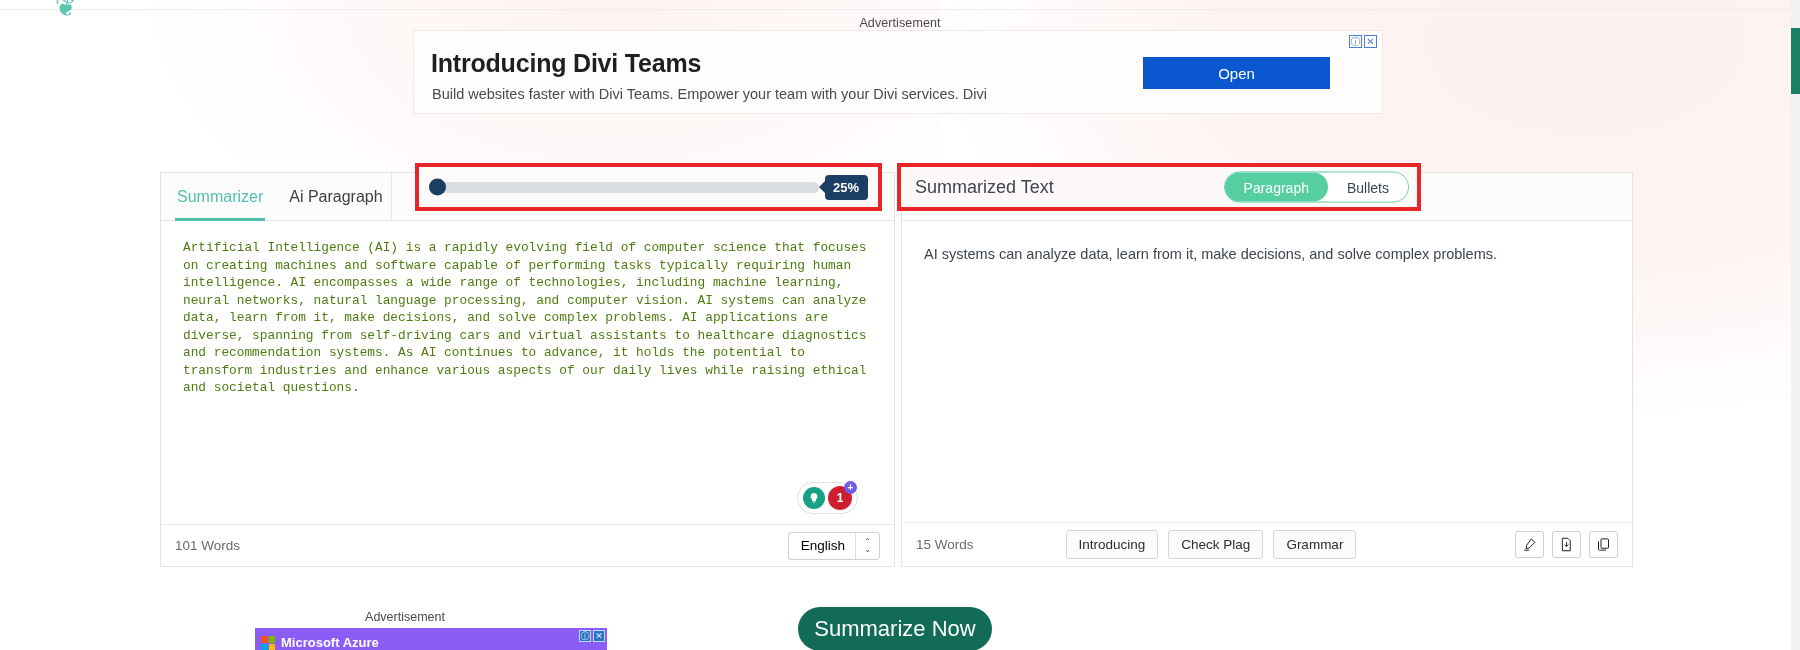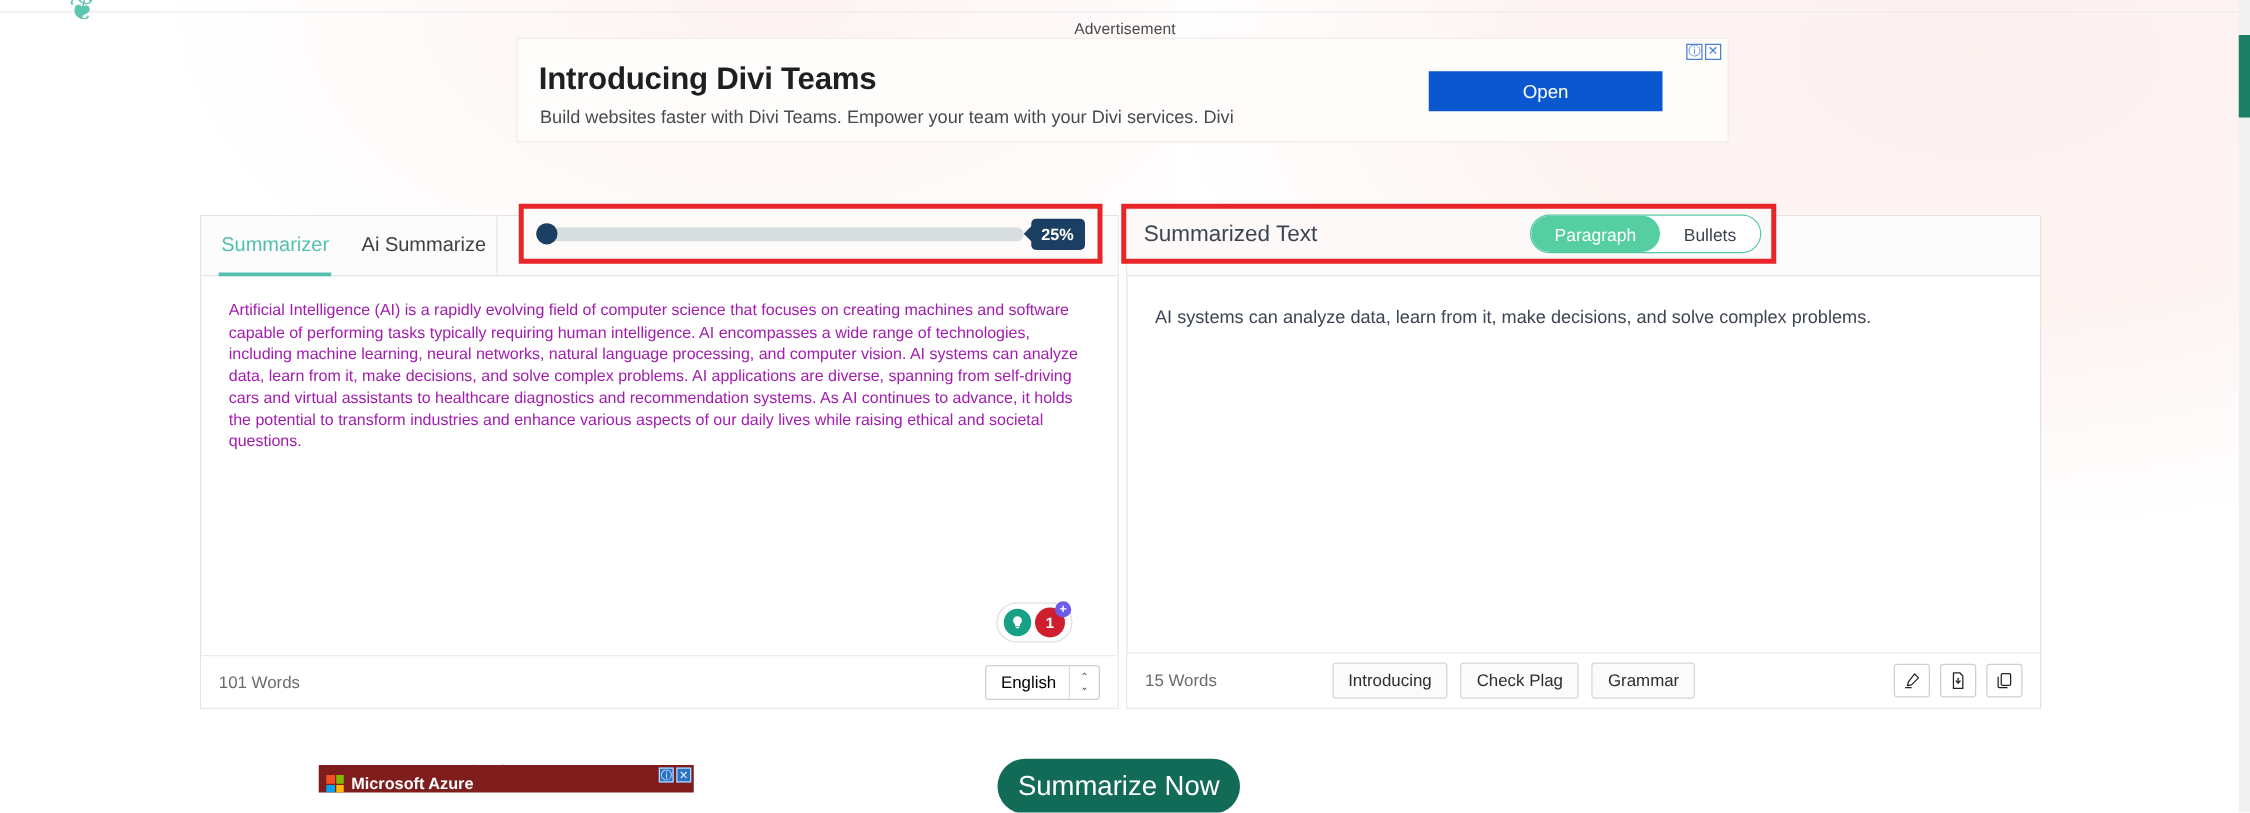--- a/index.html
+++ b/index.html
@@ -170,24 +170,24 @@
   }
 
   
   .editor {
     position: absolute;
     left: 0; right: 0; top: 48px; bottom: 42px;
     padding: 18px 20px 0 22px;
     overflow: hidden;
   }
   .editor-text {
-    font-family: Liberation Sans, sans-serif;
+    font-family: Liberation Mono, monospace;
     font-size: 12.8px;
     line-height: 17.5px;
-    color: #a21caf;
+    color: #4d7c0f;
     white-space: pre-wrap;
     max-width: 690px;
   }
   .float-icons {
     position: absolute;
     right: 36px; bottom: 52px;
     display: flex; align-items: center;
     background: #ffffff;
     border: 1px solid #e0e0e0;
     border-radius: 18px;
@@ -340,23 +340,23 @@
 
   
   .ad-bottom-label {
     position: absolute;
     left: 255px; top: 610px;
     width: 300px; text-align: center;
     font-size: 12.5px; color: #4a4a4a;
   }
   .ad-bottom {
     position: absolute;
-    left: 255px; top: 612px;
-    width: 300px; height: 22px;
-    background: #7f1d1d;
+    left: 255px; top: 628px;
+    width: 352px; height: 22px;
+    background: #8b5cf6;
     overflow: hidden;
   }
   .ad-bottom-text {
     position: absolute; left: 26px; top: 7px;
     font-size: 13px; font-weight: 700; color: #ffffff;
   }
   .ms-logo {
     position: absolute; left: 6px; top: 8px;
     width: 14px; height: 14px;
     display: grid; grid-template-columns: 1fr 1fr; grid-template-rows: 1fr 1fr;
@@ -421,21 +421,21 @@
     </div>
   </div>
 
   <div class="panel panel-left">
     <div class="left-head">
       <div class="tabs">
         <div class="tab active">
           <span>Summarizer</span>
         </div>
         <div class="tab">
-          <span>Ai Summarize</span>
+          <span>Ai Paragraph</span>
         </div>
       </div>
       <div class="tab-divider"></div>
     </div>
 
     <div class="editor">
       <div class="editor-text">Artificial Intelligence (AI) is a rapidly evolving field of computer science that focuses on creating machines and software capable of performing tasks typically requiring human intelligence. AI encompasses a wide range of technologies, including machine learning, neural networks, natural language processing, and computer vision. AI systems can analyze data, learn from it, make decisions, and solve complex problems. AI applications are diverse, spanning from self-driving cars and virtual assistants to healthcare diagnostics and recommendation systems. As AI continues to advance, it holds the potential to transform industries and enhance various aspects of our daily lives while raising ethical and societal questions.</div>
     </div>
 
     <div class="float-icons">

